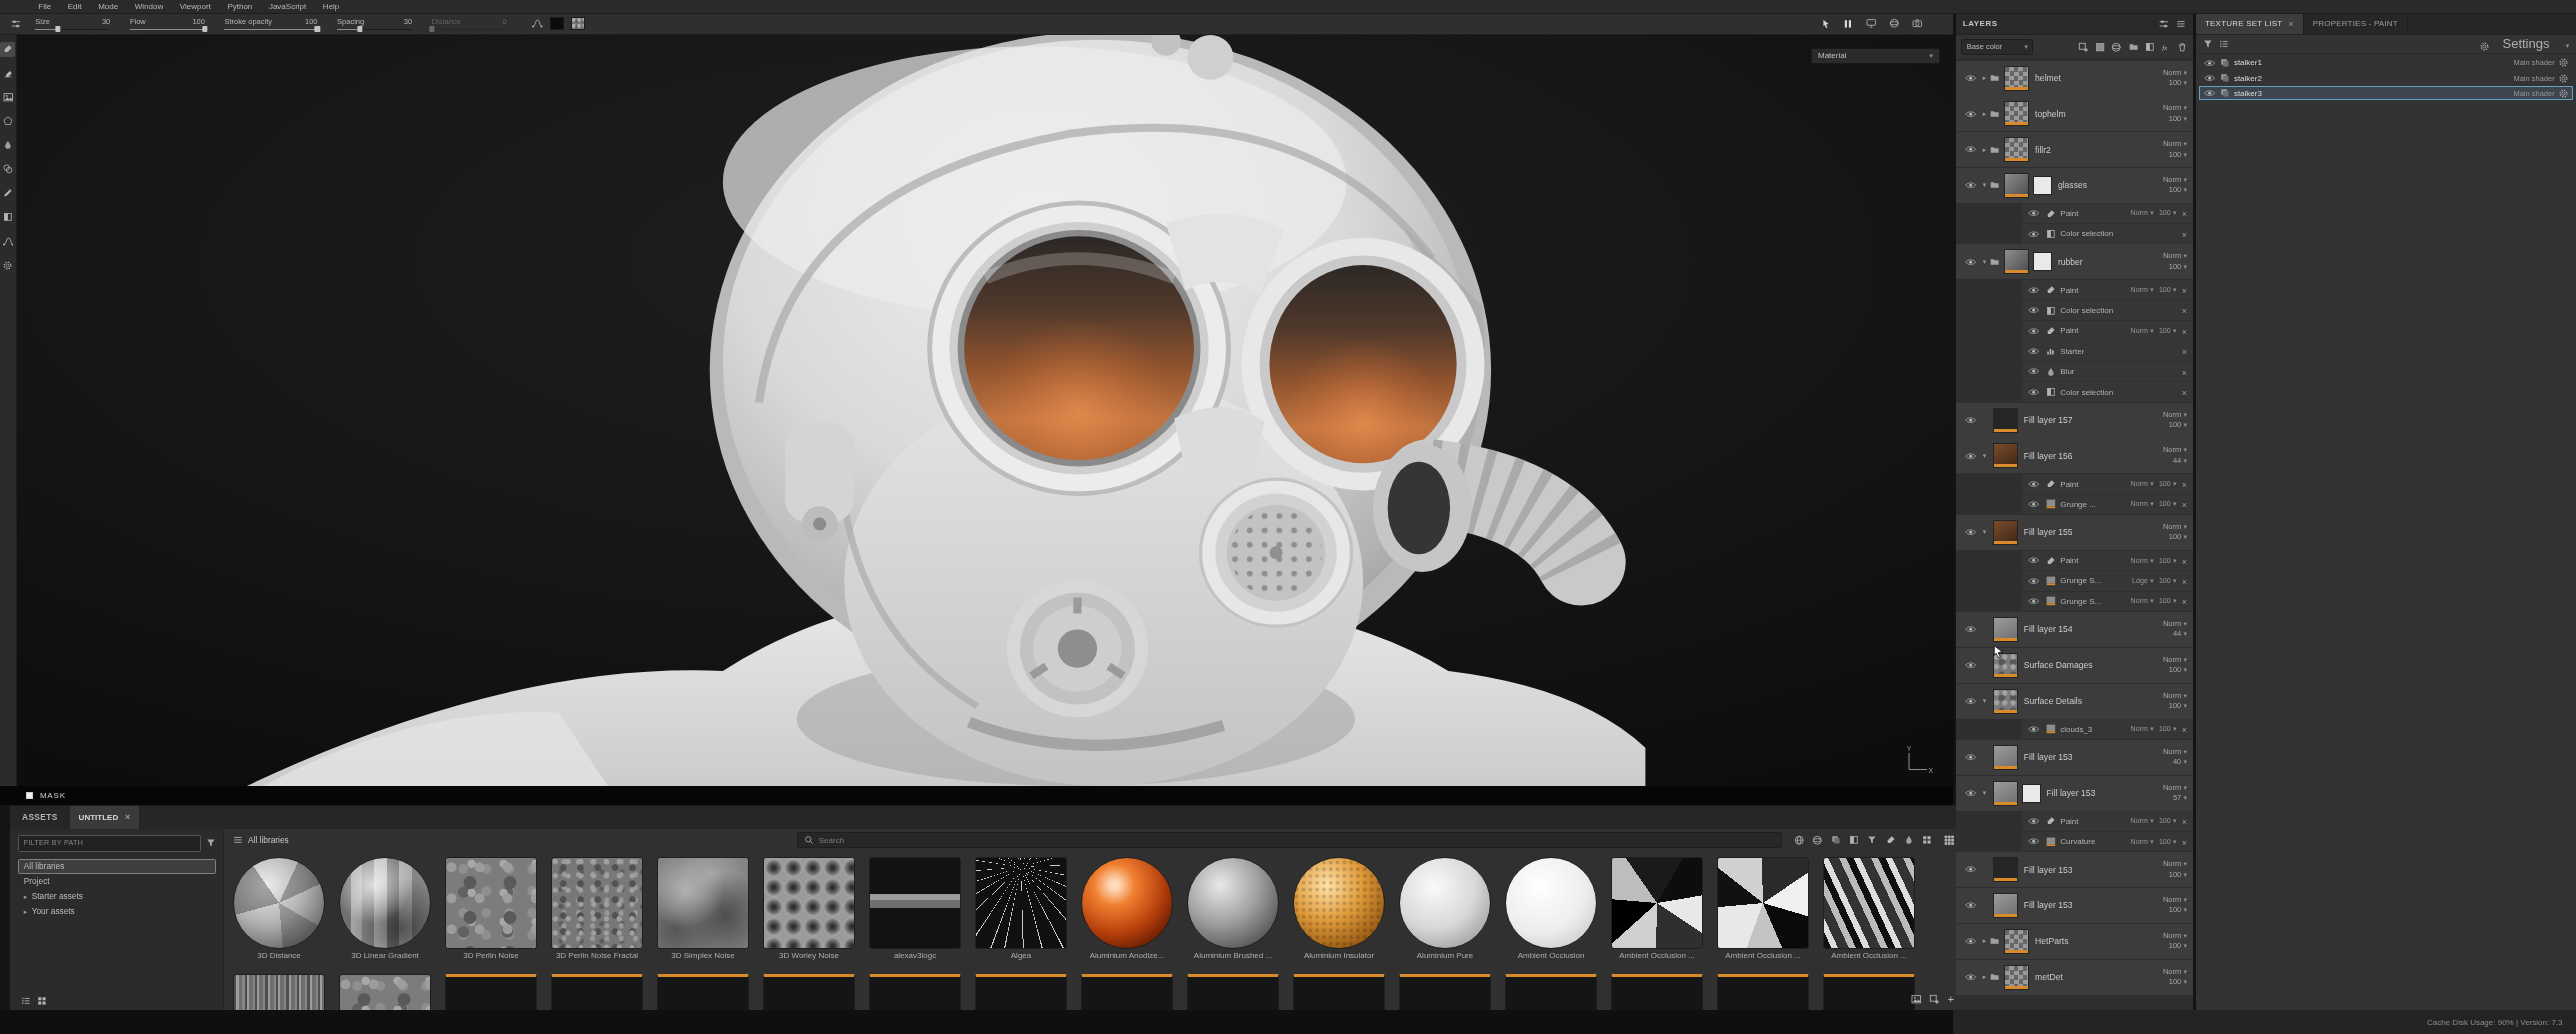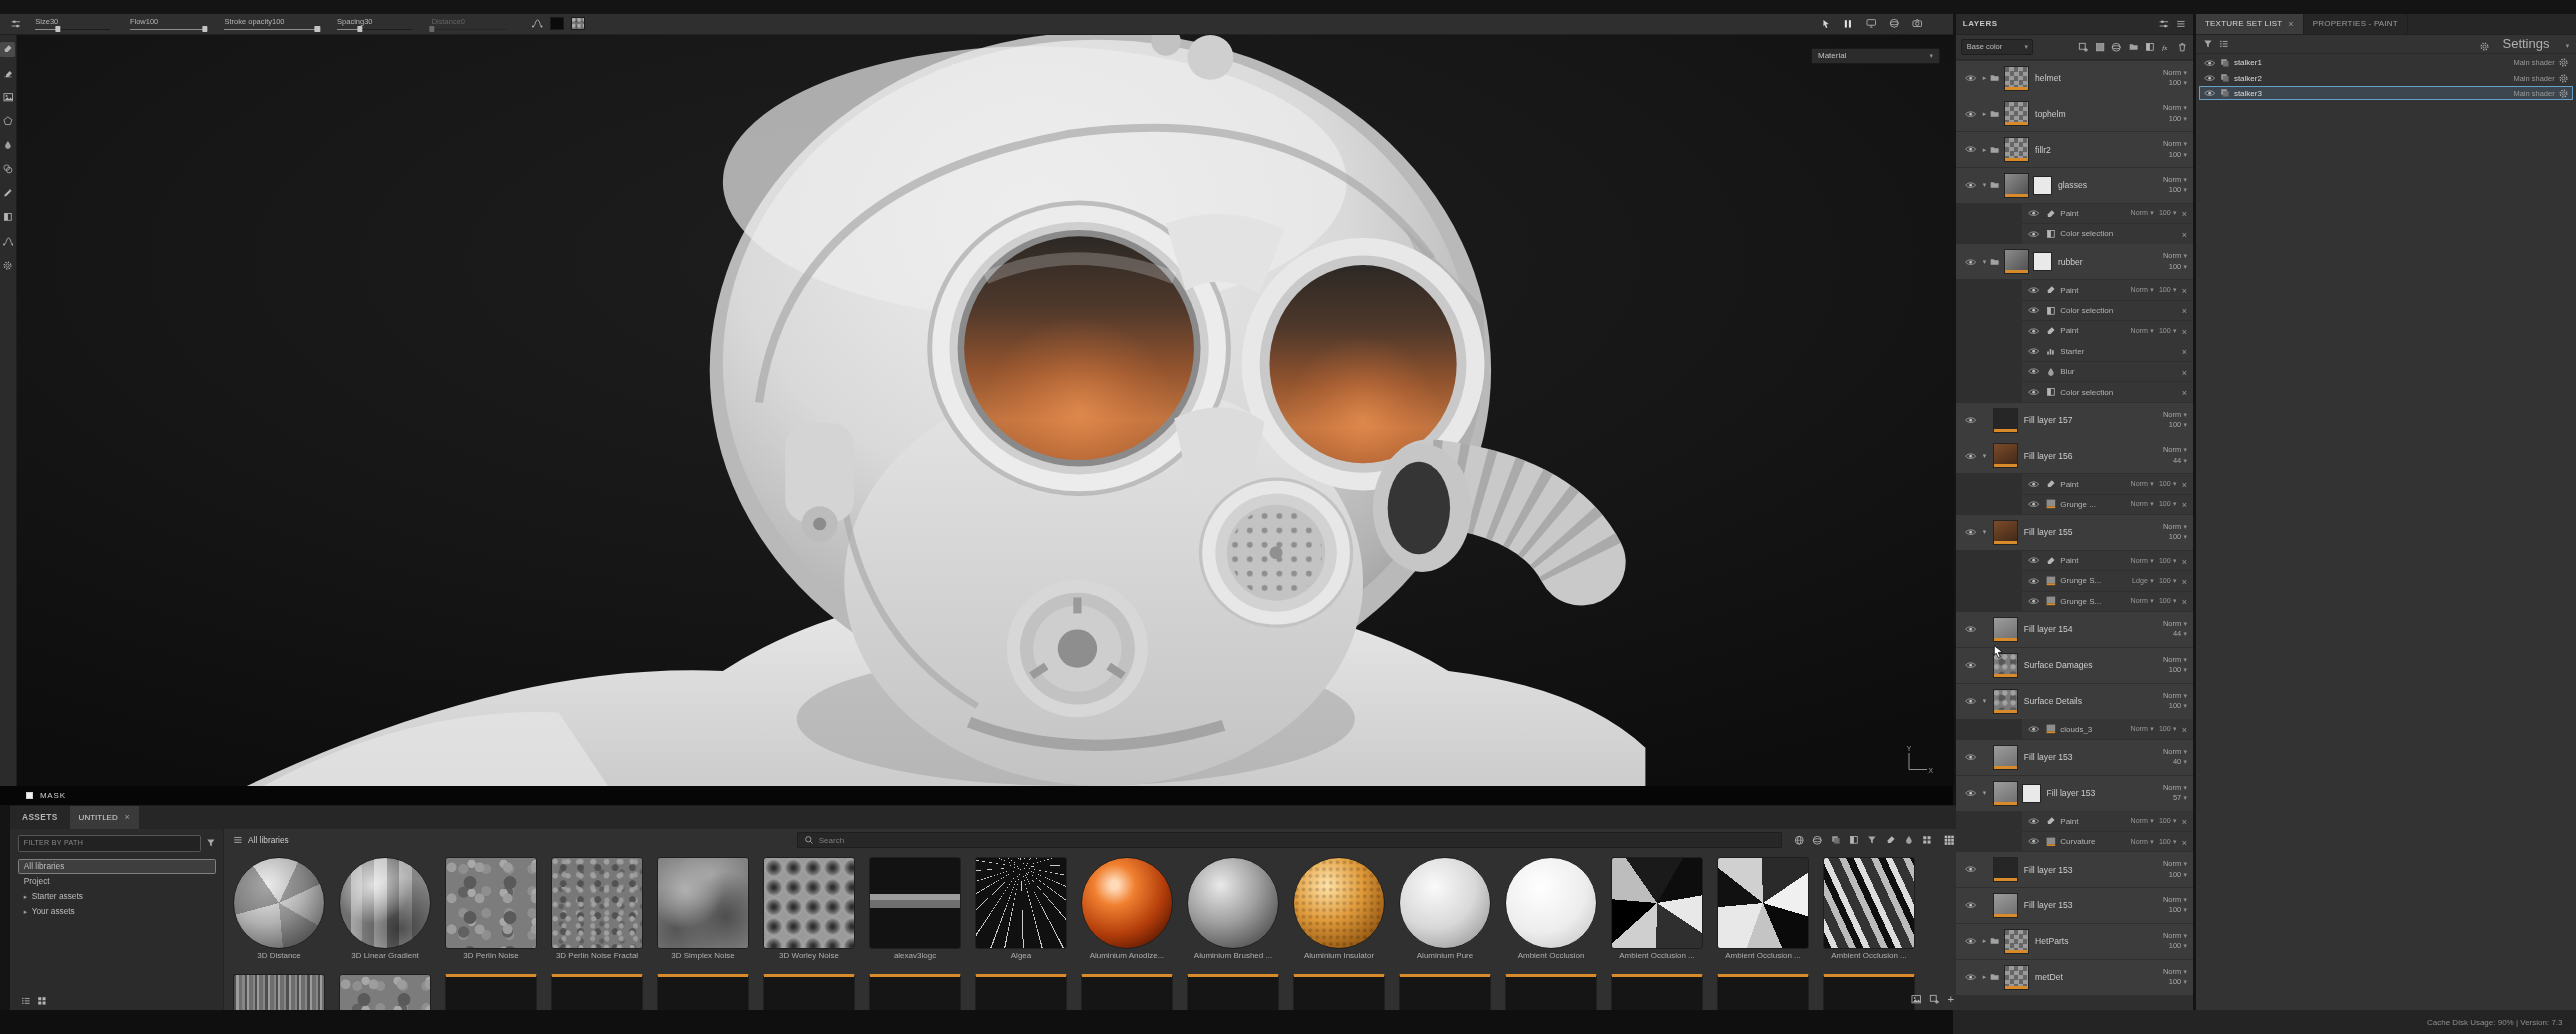--- a/index.html
+++ b/index.html
@@ -17,21 +17,21 @@
   .menubar{position:absolute;left:0;top:0;width:2576px;height:13.5px;background:#2a2a2a;display:flex;align-items:center;padding-left:30px;border-bottom:0.8px solid #1d1d1d}
   .menu-items{display:flex;height:100%}
   .menu-item{display:flex;align-items:center;padding:0 8.3px;font-size:8px;color:#b8b8b8;cursor:default}
 
   
   .top-toolbar{position:absolute;left:0;top:13.5px;width:1953px;height:21px;background:#2f2f2f;border-bottom:0.8px solid #202020;display:flex;align-items:center;gap:15px;padding:0 10.5px}
   .tb-controls{display:flex;gap:19.6px;align-items:center}
   .ctl{width:75px}
   .ctl.wide{width:93px}
   .ctl.disabled{opacity:.38}
-  .ctl-top{display:flex;justify-content:flex-start;font-size:7.5px;color:#b5b5b5}
+  .ctl-top{display:flex;justify-content:space-between;font-size:7.5px;color:#b5b5b5}
   .ctl-track{position:relative;height:1.5px;background:#1c1c1c;margin-top:3px}
   .ctl-fill{height:1.5px;background:#8d8d8d}
   .ctl-knob{position:absolute;top:-2.3px;width:5.3px;height:6px;background:#c4c4c4;border-radius:0.8px;transform:translateX(-50%)}
   .tb-stamps{display:flex;align-items:center;gap:7.5px;margin-left:10.5px}
   .stamp{width:13.5px;height:13.5px;border:0.8px solid #1a1a1a;display:inline-block}
   .stamp-black{background:#0b0b0b}
   .stamp-noise{background-color:#777;background-image:radial-gradient(circle at 30% 30%,#aaa 0 1.5px,transparent 2.3px),radial-gradient(circle at 70% 60%,#555 0 1.5px,transparent 2.3px);background-size:5.3px 6px,6.8px 5.3px}
   .tb-right{margin-left:auto;display:flex;align-items:center;gap:12.8px;padding-right:19.6px}
 
   
@@ -91,21 +91,21 @@
   .ts-row{height:14.3px;display:flex;align-items:center;gap:4.5px;padding:0 3.8px;margin-bottom:0.8px;border:0.8px solid transparent;border-radius:0.8px}
   .ts-row.selected{border-color:#64a0c8;background:#3d464e}
   .ts-name{font-size:8px;color:#dadada}
   .ts-right{margin-left:auto;display:flex;align-items:center;gap:4.5px}
   .ts-shader{font-size:7.5px;color:#989898}
 
   
   .assets{position:absolute;left:10px;top:805px;width:1953px;height:205px;background:#303030;border-top:0.8px solid #1c1c1c}
   .as-header{height:22.6px;background:#262626;display:flex;align-items:stretch}
   .as-title{display:flex;align-items:center;padding:0 12px;font-size:8.3px;font-weight:bold;letter-spacing:0.4px;color:#b5b5b5}
-  .as-tab{display:flex;align-items:center;gap:6.8px;padding:0 9px;background:#3a3a3a;font-size:8px;font-weight:normal;color:#d8d8d8}
+  .as-tab{display:flex;align-items:center;gap:6.8px;padding:0 9px;background:#3a3a3a;font-size:8px;font-weight:bold;color:#d8d8d8}
   .as-body{position:absolute;top:22.6px;left:0;right:0;bottom:0;display:flex}
   .as-side{width:214px;background:#2b2b2b;border-right:0.8px solid #232323;padding:6px 7.5px;flex:none}
   .filter-row{display:flex;align-items:center;gap:4.5px}
   .filter-box{flex:1;height:17.3px;background:#222;border:0.8px solid #555;border-radius:1.5px;display:flex;align-items:center;padding:0 5.3px}
   .filter-box input{width:100%;background:transparent;border:none;outline:none;color:#bbb;font-size:7.1px;font-family:"Liberation Sans",sans-serif;letter-spacing:0.3px}
   .filter-box input::placeholder{color:#8a8a8a}
   .as-tree{margin-top:6.8px}
   .tree-item{height:15px;display:flex;align-items:center;gap:4.5px;padding:0 5.3px;font-size:8.3px;color:#bdbdbd;border:0.8px solid transparent;border-radius:1.5px}
   .tree-item.selected{border-color:#808080;background:#3e3e3e}
   .as-main{flex:1;position:relative;background:#303030;overflow:hidden}
@@ -147,20 +147,32 @@
   .footer-right{flex:1;background:#242424;display:flex;align-items:center;justify-content:flex-end;padding-right:13.5px}
   .status-text{font-size:8px;color:#8f8f8f}
 
   .cursor-abs{position:absolute;left:1992px;top:645px;z-index:60}
 </style>
 </head>
 <body>
 
 <div id="app">
 
+  <div class="menubar">
+    <div class="menu-items" id="menu-items">
+        <div class="menu-item">File</div>
+        <div class="menu-item">Edit</div>
+        <div class="menu-item">Mode</div>
+        <div class="menu-item">Window</div>
+        <div class="menu-item">Viewport</div>
+        <div class="menu-item">Python</div>
+        <div class="menu-item">JavaScript</div>
+        <div class="menu-item">Help</div>
+      </div>
+  </div>
 
   <div class="top-toolbar">
     <span class="icn" id="tb-lead">
         <svg width="9.8" height="9.8" viewBox="0 0 16 16">
           <path d="M1 4.5h14M1 11.5h14" stroke="#b5b5b5" stroke-width="1.4"></path>
           <circle cx="5.5" cy="4.5" r="2.2" fill="#b5b5b5"></circle>
           <circle cx="10.5" cy="11.5" r="2.2" fill="#b5b5b5"></circle>
         </svg>
       </span>
     <div class="tb-controls" id="toolbar-controls">

